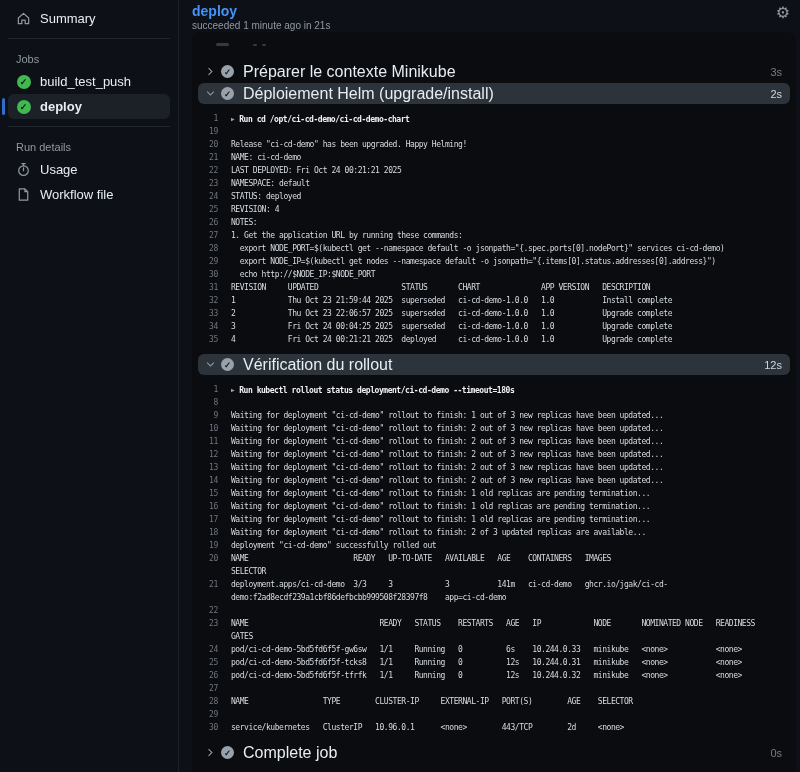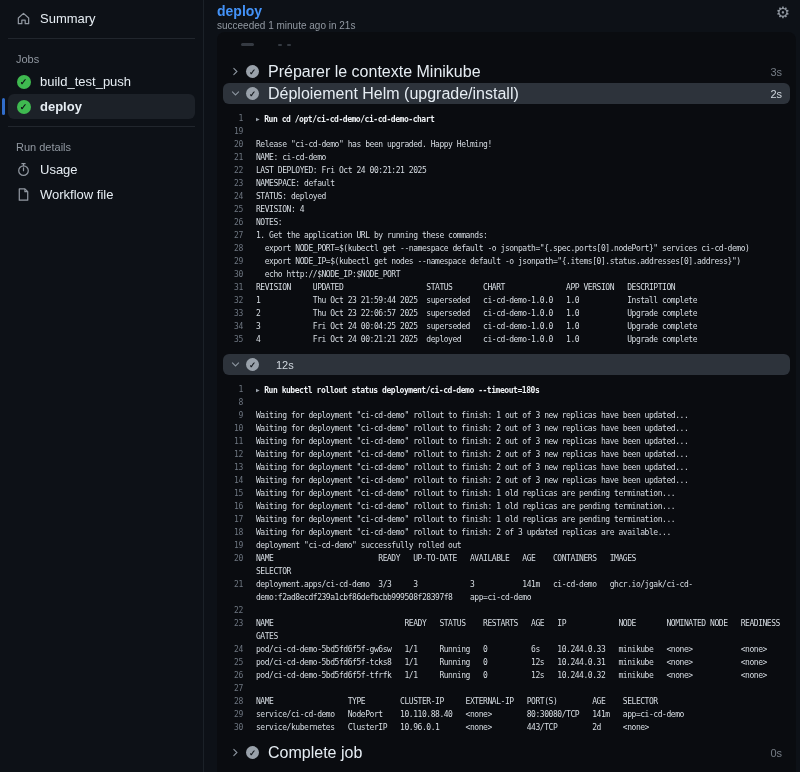--- a/index.html
+++ b/index.html
@@ -5,21 +5,21 @@
   * { box-sizing: border-box; }
   html,body { margin:0; padding:0; }
   body {
     width:800px; height:772px; overflow:hidden;
     background:#0d1117; color:#e6edf3;
     font-family:"Liberation Sans", sans-serif;
   }
   .layout { display:flex; height:100%; }
 
   
-  .sidebar { width:204px; flex-shrink:0; padding:6px 8px; border-right:1px solid #1b2128; background:#0d1117; }
+  .sidebar { width:179px; flex-shrink:0; padding:6px 8px; border-right:1px solid #1b2128; background:#0d1117; }
   .side-item { position:relative; display:flex; align-items:center; gap:9px; padding:5px 8px; border-radius:6px; font-size:13px; color:#e6edf3; cursor:pointer; }
   .side-item.selected { background:#1c2128; font-weight:bold; }
   .side-item.selected::before { content:""; position:absolute; left:-6px; top:4px; bottom:4px; width:3px; border-radius:2px; background:#316dca; }
   .side-icon { display:flex; align-items:center; justify-content:center; width:15px; height:15px; flex-shrink:0; }
   .green-check { width:14px; height:14px; border-radius:50%; background:#3fb950; color:#0d1117; font-size:9px; font-weight:bold; display:flex; align-items:center; justify-content:center; }
   .section-label { font-size:11px; color:#9198a1; padding:7px 8px 4px; }
   .divider { height:1px; background:#21262d; margin:7px 0; }
 
   
   .main { flex:1; min-width:0; display:flex; flex-direction:column; }
@@ -160,20 +160,21 @@
             <div class="logline"><span class="num">34</span><span class="txt">3            Fri Oct 24 00:04:25 2025  superseded   ci-cd-demo-1.0.0   1.0           Upgrade complete</span></div>
             <div class="logline"><span class="num">35</span><span class="txt">4            Fri Oct 24 00:21:21 2025  deployed     ci-cd-demo-1.0.0   1.0           Upgrade complete</span></div>
           </div>
           <div class="step expanded">
             <span class="chev">
               <svg width="9" height="9" viewBox="0 0 16 16">
                 <path d="M2.5 5 L8 10.5 L13.5 5" stroke="#8b949e" stroke-width="2" fill="none" stroke-linecap="round"></path>
               </svg>
             </span>
             <span class="scheck">✓</span>
+            <span class="stitle">Vérification du rollout</span>
             <span class="sdur">12s</span>
           </div>
           <div class="lines">
             <div class="logline"><span class="num">1</span><span class="txt"><span class="arrow">▶</span><span class="cmdtxt">Run kubectl rollout status deployment/ci-cd-demo --timeout=180s</span></span></div>
             <div class="logline"><span class="num">8</span><span class="txt"></span></div>
             <div class="logline"><span class="num">9</span><span class="txt">Waiting for deployment "ci-cd-demo" rollout to finish: 1 out of 3 new replicas have been updated...</span></div>
             <div class="logline"><span class="num">10</span><span class="txt">Waiting for deployment "ci-cd-demo" rollout to finish: 2 out of 3 new replicas have been updated...</span></div>
             <div class="logline"><span class="num">11</span><span class="txt">Waiting for deployment "ci-cd-demo" rollout to finish: 2 out of 3 new replicas have been updated...</span></div>
             <div class="logline"><span class="num">12</span><span class="txt">Waiting for deployment "ci-cd-demo" rollout to finish: 2 out of 3 new replicas have been updated...</span></div>
             <div class="logline"><span class="num">13</span><span class="txt">Waiting for deployment "ci-cd-demo" rollout to finish: 2 out of 3 new replicas have been updated...</span></div>
@@ -188,21 +189,21 @@
             <div class="logline"><span class="num">21</span><span class="txt">deployment.apps/ci-cd-demo  3/3     3            3           141m   ci-cd-demo   ghcr.io/jgak/ci-cd-</span></div>
             <div class="logline"><span class="num"></span><span class="txt">demo:f2ad8ecdf239a1cbf86defbcbb999508f28397f8    app=ci-cd-demo</span></div>
             <div class="logline"><span class="num">22</span><span class="txt"></span></div>
             <div class="logline"><span class="num">23</span><span class="txt">NAME                              READY   STATUS    RESTARTS   AGE   IP            NODE       NOMINATED NODE   READINESS</span></div>
             <div class="logline"><span class="num"></span><span class="txt">GATES</span></div>
             <div class="logline"><span class="num">24</span><span class="txt">pod/ci-cd-demo-5bd5fd6f5f-gw6sw   1/1     Running   0          6s    10.244.0.33   minikube   &lt;none&gt;           &lt;none&gt;</span></div>
             <div class="logline"><span class="num">25</span><span class="txt">pod/ci-cd-demo-5bd5fd6f5f-tcks8   1/1     Running   0          12s   10.244.0.31   minikube   &lt;none&gt;           &lt;none&gt;</span></div>
             <div class="logline"><span class="num">26</span><span class="txt">pod/ci-cd-demo-5bd5fd6f5f-tfrfk   1/1     Running   0          12s   10.244.0.32   minikube   &lt;none&gt;           &lt;none&gt;</span></div>
             <div class="logline"><span class="num">27</span><span class="txt"></span></div>
             <div class="logline"><span class="num">28</span><span class="txt">NAME                 TYPE        CLUSTER-IP     EXTERNAL-IP   PORT(S)        AGE    SELECTOR</span></div>
-            <div class="logline"><span class="num">29</span><span class="txt">service/ci-cd-demo   NodePort    10.110.88.40   &lt;none&gt;        80:30080/TCP   141m   app=ci-cd-demo</span></div>
+            <div class="logline"><span class="num">29</span></div>
             <div class="logline"><span class="num">30</span><span class="txt">service/kubernetes   ClusterIP   10.96.0.1      &lt;none&gt;        443/TCP        2d     &lt;none&gt;</span></div>
           </div>
           <div class="step">
             <span class="chev">
               <svg width="9" height="9" viewBox="0 0 16 16">
                 <path d="M5 2.5 L10.5 8 L5 13.5" stroke="#8b949e" stroke-width="2" fill="none" stroke-linecap="round"></path>
               </svg>
             </span>
             <span class="scheck">✓</span>
             <span class="stitle">Complete job</span>

